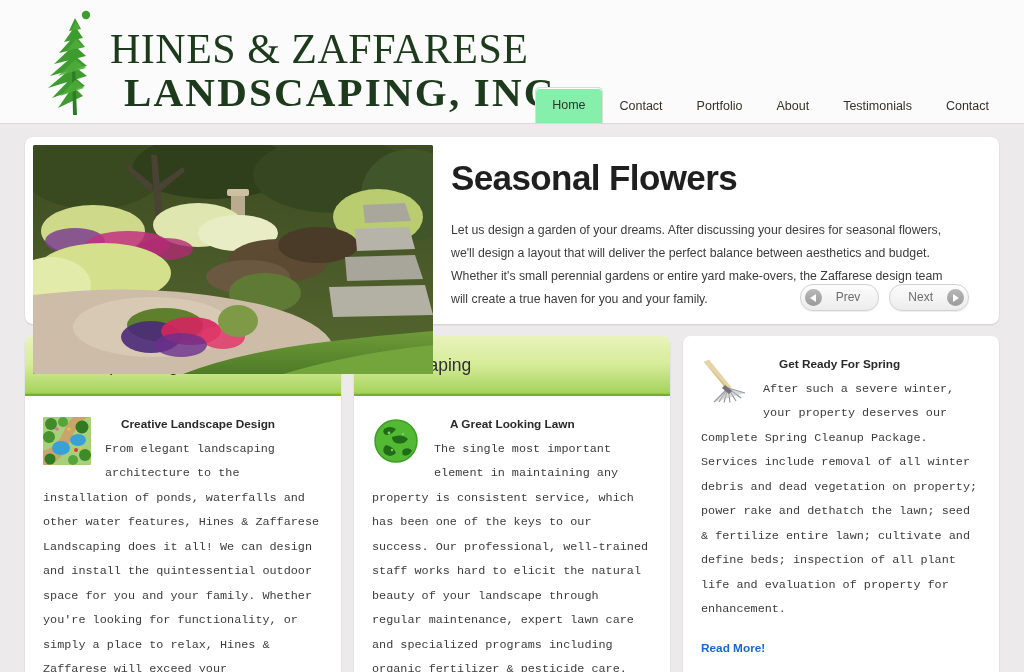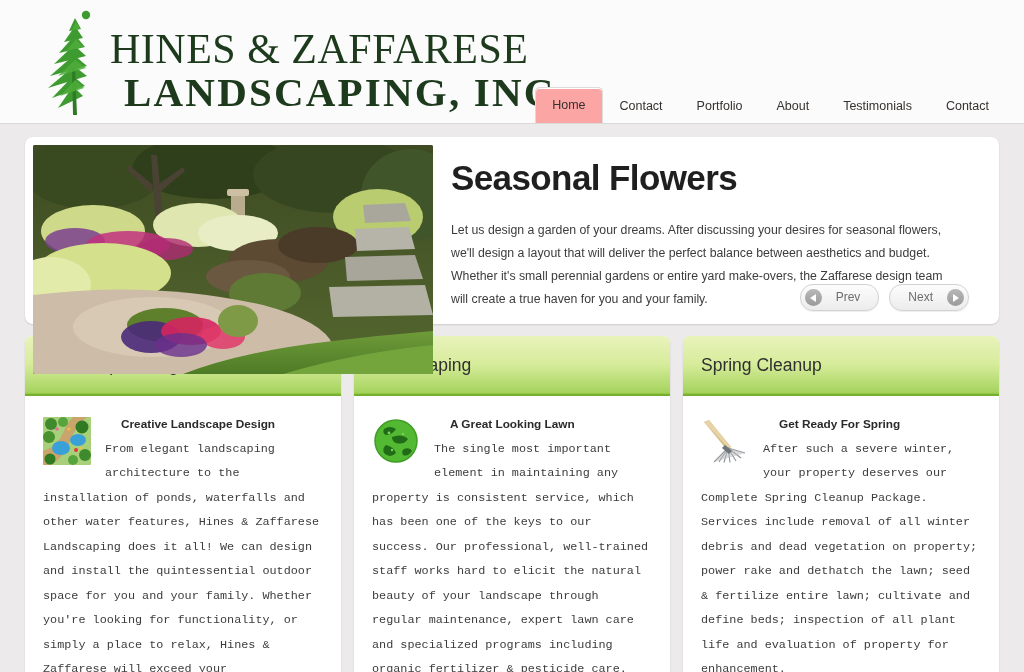--- a/index.html
+++ b/index.html
@@ -75,21 +75,21 @@
     color: #35312f;
     padding: 9px 16px 10px 16px;
     line-height: 14px;
     white-space: nowrap;
     cursor: pointer;
     border: 1px solid transparent;
     border-bottom: none;
     box-sizing: border-box;
   }
   .nav-item.active {
-    background: #fca5a5;
+    background: #86efac;
     border-color: #dcdcdc;
     border-top-left-radius: 5px;
     border-top-right-radius: 5px;
     padding-top: 10px;
     padding-bottom: 11px;
     box-shadow: inset 0 1px 0 #fff;
   }
 
   
   .page-body {
@@ -436,23 +436,20 @@
           </svg>
         </div>
         <span class="card-lead">A Great Looking Lawn</span><br>
         <span class="card-text">The single most important element in maintaining any property is consistent service, which has been one of the keys to our success. Our professional, well-trained staff works hard to elicit the natural beauty of your landscape through regular maintenance, expert lawn care and specialized programs including organic fertilizer &amp; pesticide care.</span>
         <br>
         
       </div>
     </div>
 
     <div class="card">
-      <div class="card-header">
-        <div class="card-title">Spring Cleanup</div>
-      </div>
       <div class="card-body">
         <div class="card-thumb">
           <svg viewBox="0 0 48 48" width="48" height="48">
             <rect width="48" height="48" fill="#ffffff"></rect>
             <path d="M3 5 L8 3 L30 30 L26 33 Z" fill="#d6c08a"></path>
             <path d="M3 5 L8 3 L30 30 L28 31.5 Z" fill="#e6d3a6"></path>
             <g stroke="#8e9196" stroke-width="1.1" fill="none">
               <path d="M27 31 L13 45"></path>
               <path d="M27 31 L18 45"></path>
               <path d="M27 31 L23 45.5"></path>

